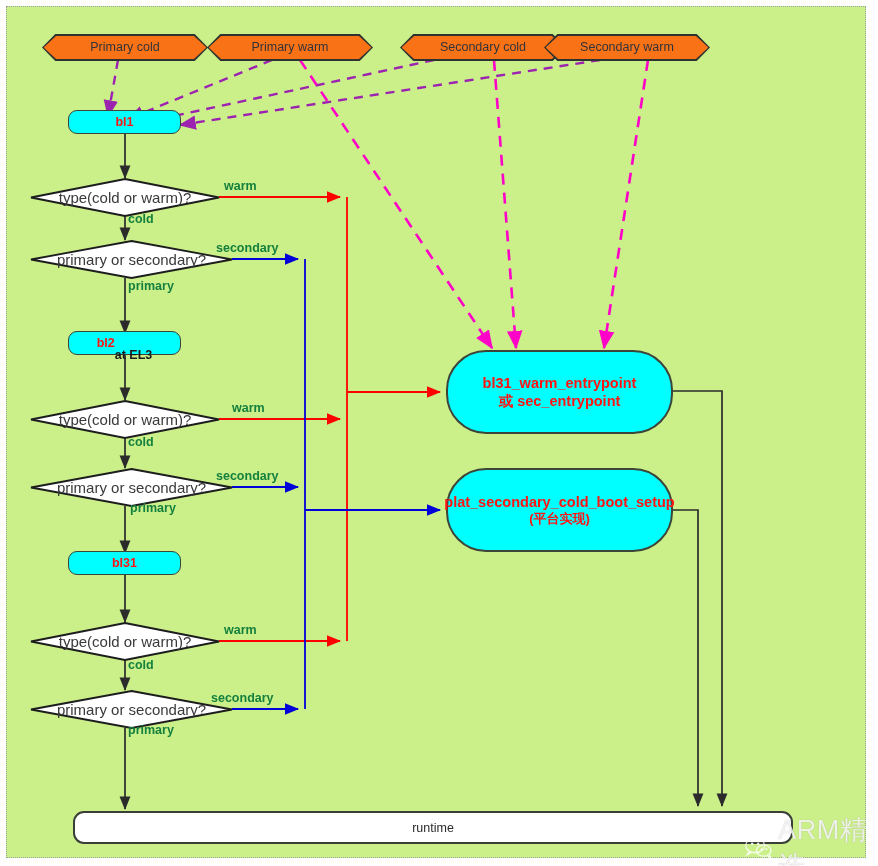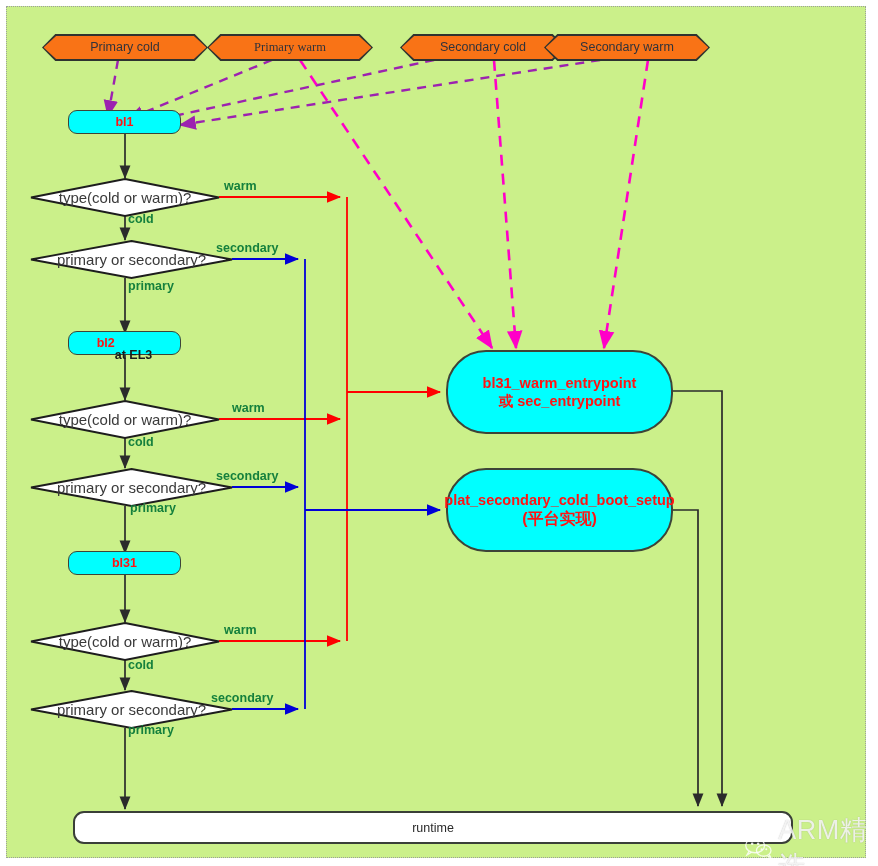--- a/index.html
+++ b/index.html
@@ -70,21 +70,21 @@
     font-size: 12.5px;
     line-height: 1.15;
   }
   .proc.big {
     border-radius: 40px;
     border-width: 2px;
     font-size: 14.5px;
     line-height: 1.25;
   }
   .proc .dk { color: #1b1b1b; margin-top: 24px; }
-  .proc .sm { font-size: 16px; }
+  .proc .sm { font-size: 13px; }
   
   .diamond {
     position: absolute;
   }
   .diamond .dtext {
     position: absolute;
     left: 0; top: 0;
     width: 100%; height: 100%;
     display: flex;
     align-items: center;
@@ -197,21 +197,21 @@
 
     <g stroke="#2b2b2b" stroke-width="1.7" fill="none">
       <path d="M673,391 L722,391 L722,806" marker-end="url(#ar-black)"></path>
       <path d="M673,510 L698,510 L698,806" marker-end="url(#ar-black)"></path>
     </g>
   </svg>
 
   <div class="hexwrap" style="left:42px;  top:34px; width:166px; height:27px;">
     <div class="node hex">Primary cold</div>
   </div>
-  <div class="hexwrap" style="left:207px; top:34px; width:166px; height:27px;font-family:Liberation Serif, serif;">
+  <div class="hexwrap" style="left:207px; top:34px; width:166px; height:27px;">
     <div class="node hex">Primary warm</div>
   </div>
   <div class="hexwrap" style="left:400px; top:34px; width:166px; height:27px;">
     <div class="node hex">Secondary cold</div>
   </div>
   <div class="hexwrap" style="left:544px; top:34px; width:166px; height:27px;">
     <div class="node hex">Secondary warm</div>
   </div>
 
   <div class="node proc" style="left:68px; top:110px; width:113px; height:24px;">

